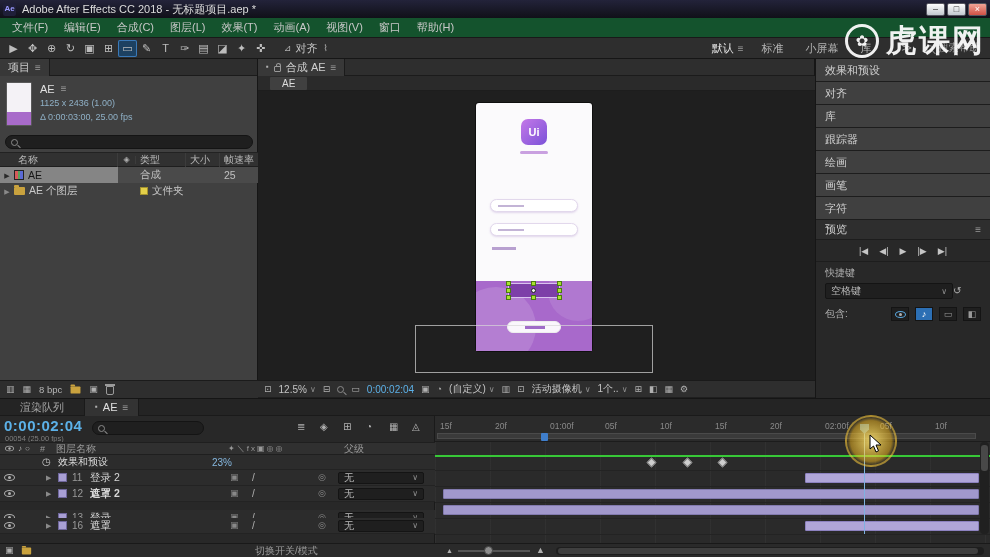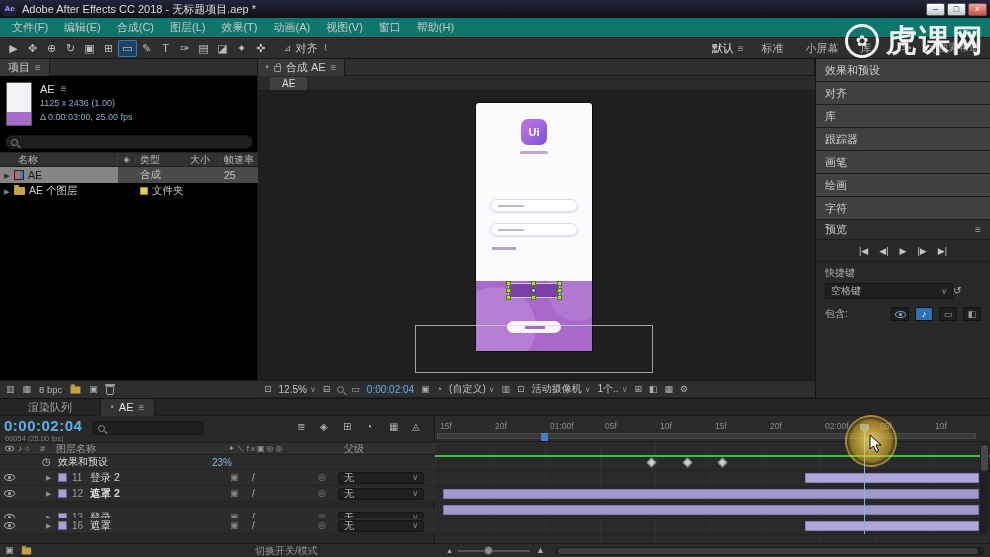--- a/index.html
+++ b/index.html
@@ -43,21 +43,21 @@
 
   <div class="abs flex" style="left:0;top:0;width:990px;height:18px;background:linear-gradient(#23233a,#101018);padding:0 3px;">
     <span class="ic" style="width:13px;height:13px;background:#1f1f38;color:#9b9bff;font-size:8px;font-weight:bold;border-radius:2px;">Ae</span>
     <span style="margin-left:6px;font-size:11px;color:#dcdcdc;">Adobe After Effects CC 2018 - 无标题项目.aep *</span>
     <span style="flex:1"></span>
     <span class="winbtn">–</span>
     <span class="winbtn">□</span>
     <span class="winbtn close">×</span>
   </div>
 
-  <div class="abs flex" style="left:0;top:18px;width:990px;height:20px;background:#0f766e;border-bottom:1px solid #191919;padding-left:4px;">
+  <div class="abs flex" style="left:0;top:18px;width:990px;height:20px;background:#14532d;border-bottom:1px solid #191919;padding-left:4px;">
     <span style="padding:0 8px;">文件(F)</span>
     <span style="padding:0 8px;">编辑(E)</span>
     <span style="padding:0 8px;">合成(C)</span>
     <span style="padding:0 8px;">图层(L)</span>
     <span style="padding:0 8px;">效果(T)</span>
     <span style="padding:0 8px;">动画(A)</span>
     <span style="padding:0 8px;">视图(V)</span>
     <span style="padding:0 8px;">窗口</span>
     <span style="padding:0 8px;">帮助(H)</span>
   </div>
@@ -84,21 +84,21 @@
     <span style="color:#e2e2e2;padding:0 4px;">默认</span>
     <span class="menu-glyph" style="margin-right:18px;">≡</span>
     <span style="color:#b5b5b5;margin-right:22px;">标准</span>
     <span style="color:#b5b5b5;margin-right:22px;">小屏幕</span>
     <span style="color:#b5b5b5;margin-right:30px;">库</span>
     <span class="ic" style="margin-right:14px;font-size:10px;">≫</span>
     <span class="mag"></span>
     <span style="margin:0 10px 0 5px;color:#9a9a9a;font-size:10.5px;">搜索帮助</span>
   </div>
 
-  <div class="abs" style="left:0;top:59px;width:258px;height:339px;background:#000000;border-right:1px solid #161616;">
+  <div class="abs" style="left:0;top:59px;width:258px;height:339px;background:#404040;border-right:1px solid #161616;">
     <div class="phdr">
       <div class="ptab">
         <span>项目</span>
         <span class="menu-glyph">≡</span>
       </div>
     </div>
 
     <div class="abs flex" style="left:0;top:17px;width:258px;height:56px;padding:6px;align-items:flex-start;">
       <div style="width:26px;height:44px;border:1px solid #5a5a5a;background:linear-gradient(#f4f2f6 0 68%,#a86bca 68% 100%);border-radius:1px;flex:none;"></div>
       <div style="margin-left:8px;line-height:14px;">
@@ -253,24 +253,24 @@
     <div class="dockrow">
         <span>对齐</span>
       </div>
     <div class="dockrow">
         <span>库</span>
       </div>
     <div class="dockrow">
         <span>跟踪器</span>
       </div>
     <div class="dockrow">
+        <span>绘画</span>
+      </div>
+    <div class="dockrow">
         <span>画笔</span>
-      </div>
-    <div class="dockrow">
-        <span>绘画</span>
       </div>
     <div class="dockrow">
         <span>字符</span>
       </div>
 
     <div class="dockrow" style="height:20px;background:#2e2e2e;">
       <span>预览</span>
       <span style="flex:1"></span>
       <span class="menu-glyph">≡</span>
     </div>
@@ -304,21 +304,21 @@
         </span>
       <span class="flex" style="width:18px;height:14px;background:#1f1f1f;border:1px solid #141414;justify-content:center;color:#999;font-size:9px;">
           <span>◧</span>
         </span>
     </div>
   </div>
 
   <div class="abs" style="left:0;top:398px;width:990px;height:145px;background:#282828;border-top:1px solid #151515;">
 
     <div class="flex" style="height:17px;background:#242424;border-bottom:1px solid #1a1a1a;">
-      <span style="padding:0 28px;color:#a5a5a5;height:17px;display:flex;align-items:center;border-right:1px solid #1a1a1a;">渲染队列</span>
+      <span style="padding:0 20px;color:#a5a5a5;height:17px;display:flex;align-items:center;border-right:1px solid #1a1a1a;">渲染队列</span>
       <span class="flex" style="padding:0 10px;background:#333;height:17px;gap:5px;border-right:1px solid #1a1a1a;">
         <span class="ic" style="font-size:8px;">▪</span>
         <span style="color:#e0e0e0;">AE</span>
         <span class="menu-glyph">≡</span>
       </span>
     </div>
 
     <div class="abs" style="left:0;top:17px;width:435px;height:128px;border-right:1px solid #1a1a1a;">
       <span style="position:absolute;left:4px;top:1px;font-size:15px;font-weight:bold;color:#5cb1e8;letter-spacing:.5px;">0:00:02:04</span>
       <span style="position:absolute;left:5px;top:18px;font-size:7.5px;color:#7f7f7f;">00054 (25.00 fps)</span>

